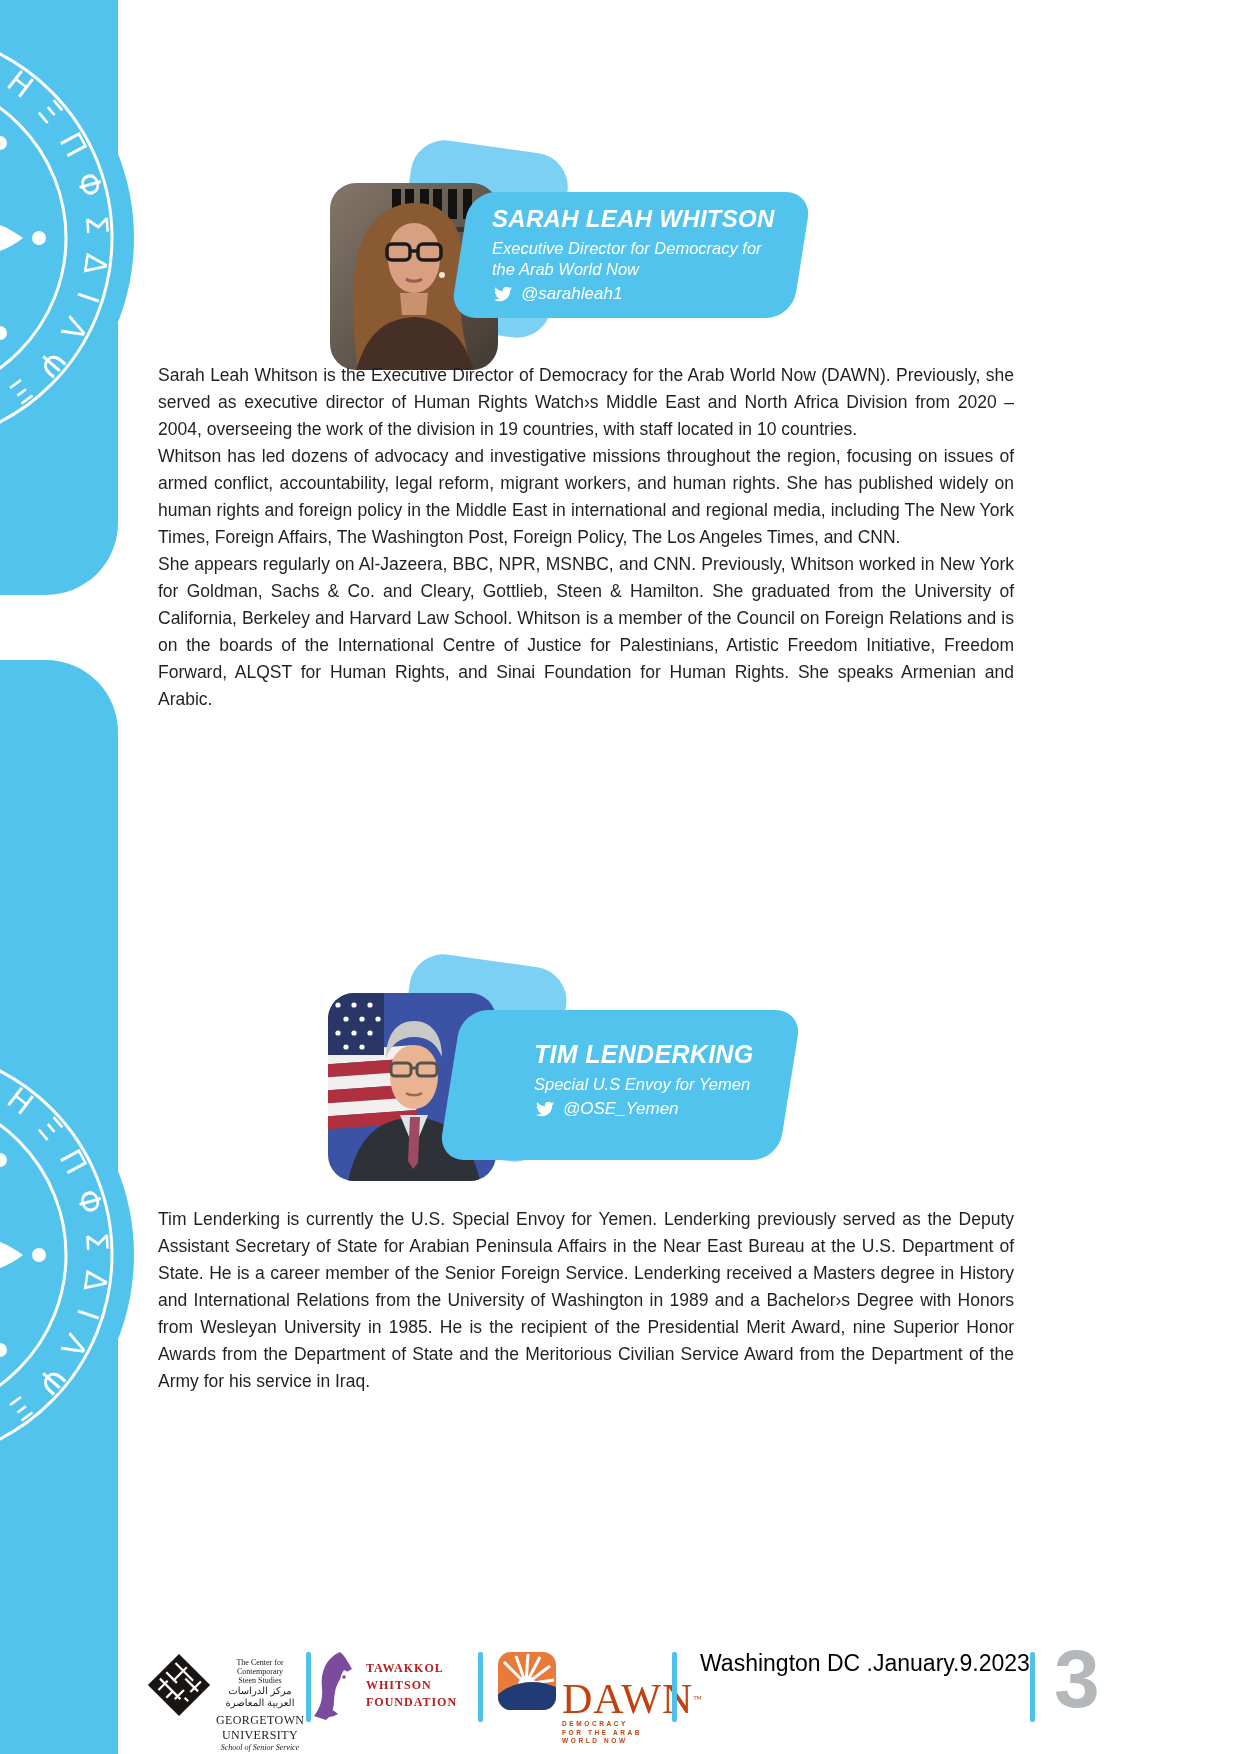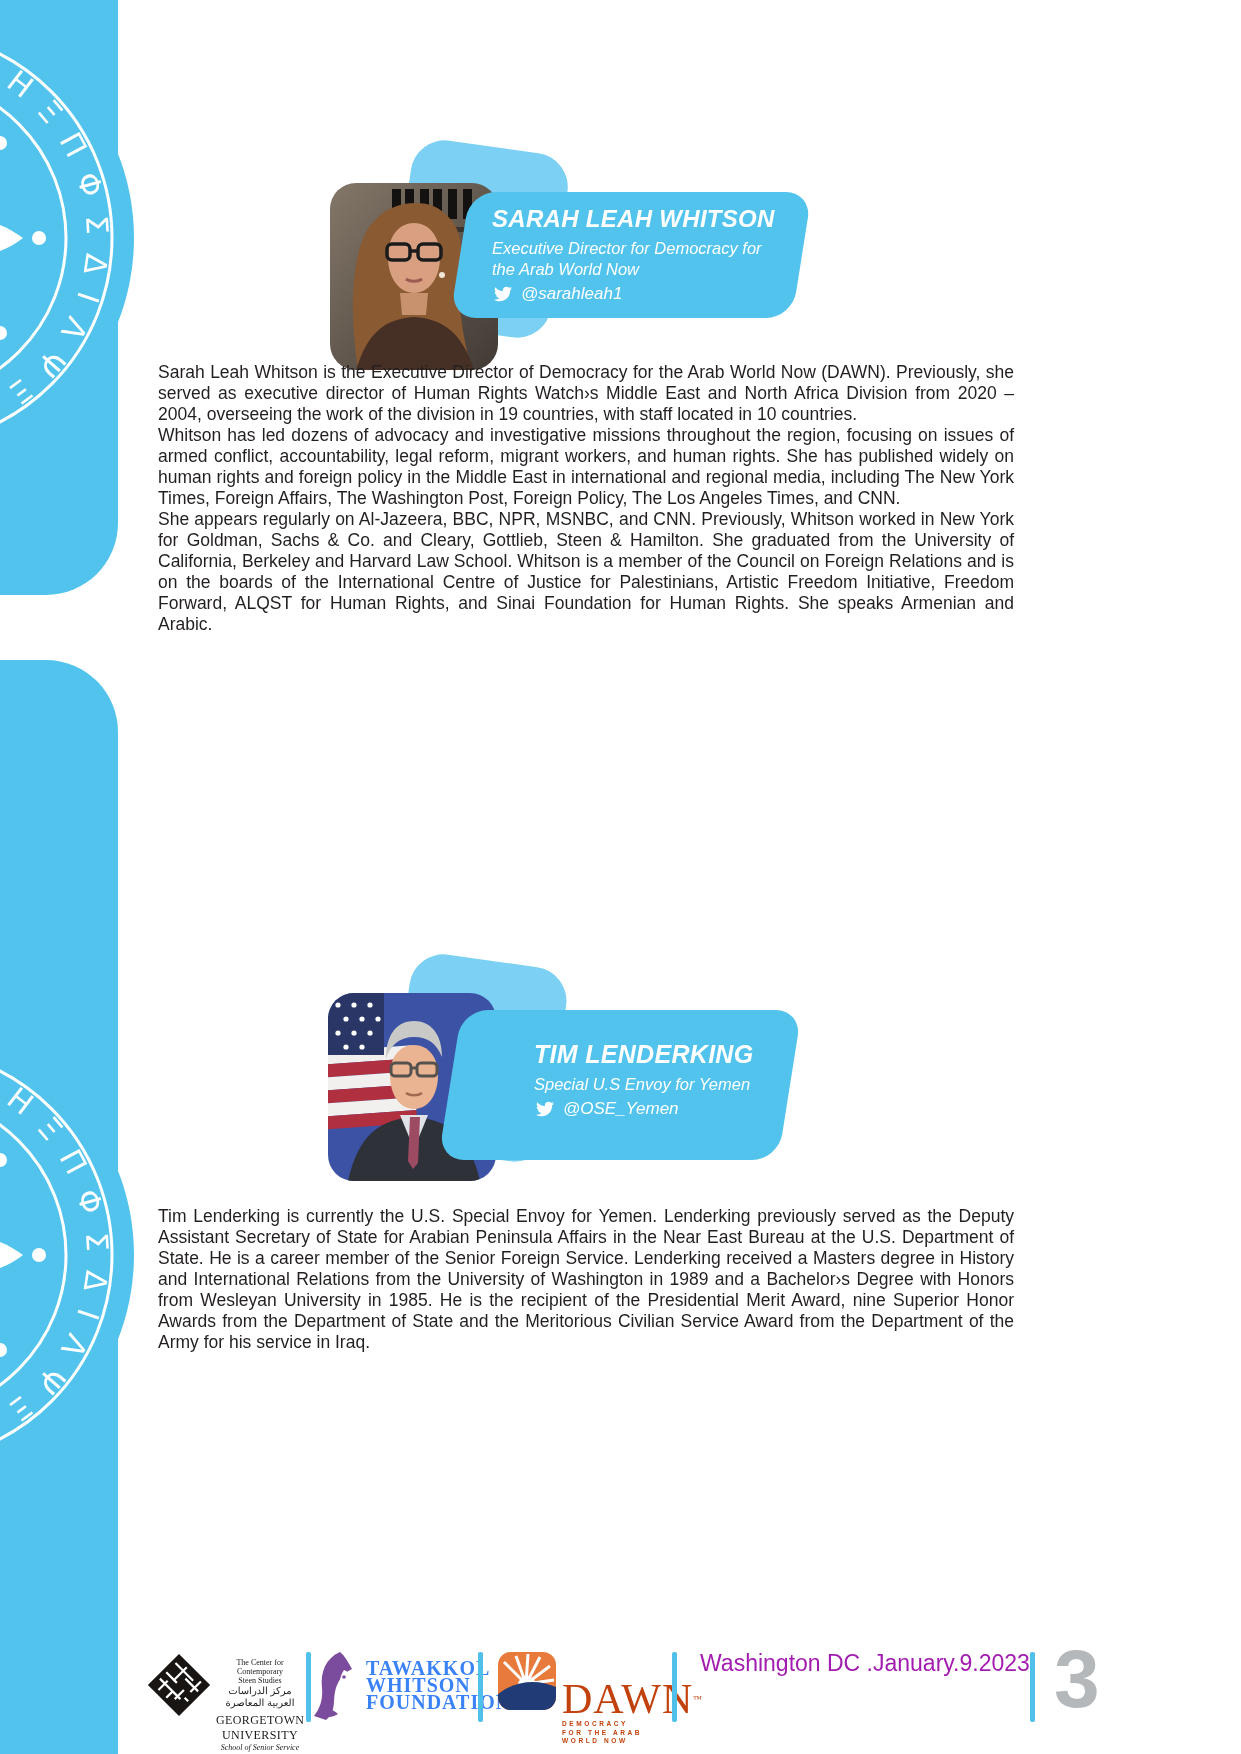--- a/index.html
+++ b/index.html
@@ -29,46 +29,46 @@
   .nc-inner{transform:skewX(9deg);color:#fff;height:100%;box-sizing:border-box;}
   .card1 .nc-inner{padding:13px 22px 0 32px;}
   .card2 .nc-inner{padding:30px 20px 0 84px;}
   .nc-name{font-size:24px;font-weight:bold;font-style:italic;letter-spacing:.3px;margin-bottom:5px;}
   .card2 .nc-name{font-size:25px;}
   .nc-title{font-size:16.5px;font-style:italic;line-height:21px;max-width:300px;}
   .nc-tw{display:flex;align-items:center;gap:7px;font-size:17px;font-style:italic;margin-top:4px;}
   .nc-tw svg{width:22px;height:18px;flex:0 0 auto;}
 
   
-  .bio{position:absolute;left:158px;width:856px;font-size:17.5px;line-height:21px;
+  .bio{position:absolute;left:158px;width:856px;font-size:17.5px;line-height:27px;
        text-align:justify;color:#231f20;}
   .bio p{margin:0;}
   .bio1{top:362px;}
   .bio2{top:1206px;}
 
   
   .footer{position:absolute;left:8px;top:1638px;width:1241px;height:110px;}
   .fdiv{position:absolute;width:5px;height:70px;background:#4fc0ea;border-radius:2px;top:14px;}
   .gt-logo{position:absolute;left:138px;top:14px;}
   .gt-text{position:absolute;left:208px;top:20px;width:88px;text-align:center;color:#1a1a1a;}
   .gt-l1{font-family:"Liberation Serif",serif;font-size:8px;line-height:9px;}
   .gt-ar{font-size:10px;line-height:12px;}
   .gt-l4{font-family:"Liberation Serif",serif;font-size:12px;letter-spacing:.4px;margin-top:4px;}
   .gt-l5{font-family:"Liberation Serif",serif;font-size:8px;font-style:italic;}
   .tk-icon{position:absolute;left:306px;top:12px;}
-  .tk-text{position:absolute;left:358px;top:22px;color:#3b82f6;font-family:"Liberation Serif",serif;
-           font-size:20px;line-height:17px;letter-spacing:1px;font-weight:600;}
+  .tk-text{position:absolute;left:358px;top:22px;color:#b91c1c;font-family:"Liberation Serif",serif;
+           font-size:12px;line-height:17px;letter-spacing:1px;font-weight:600;}
   .dawn-icon{position:absolute;left:490px;top:14px;}
   .dawn-text{position:absolute;left:554px;top:8px;color:#c2410c;margin-top:32px;}
   .dawn-word{font-family:"Liberation Serif",serif;font-size:42px;line-height:42px;letter-spacing:1px;}
   .dawn-tm{font-size:9px;vertical-align:top;}
   .dawn-sub{font-size:6.5px;letter-spacing:2.6px;line-height:8.5px;font-weight:bold;}
   .conf{position:absolute;left:692px;top:10px;}
   .conf-title{font-size:30px;font-weight:bold;color:#3eb8e8;letter-spacing:.3px;}
-  .conf-date{font-size:23px;color:#a21caf;margin-top:2px;}
+  .conf-date{font-size:23px;color:#000000;margin-top:2px;}
   .pageno{position:absolute;left:1046px;top:-6px;font-size:82px;font-weight:bold;color:#b5b8ba;}
 </style>
 </head>
 <body>
 
 <div class="page">
 
   <div class="col-block col-top"></div>
   <div class="col-block col-bottom"></div>
 

